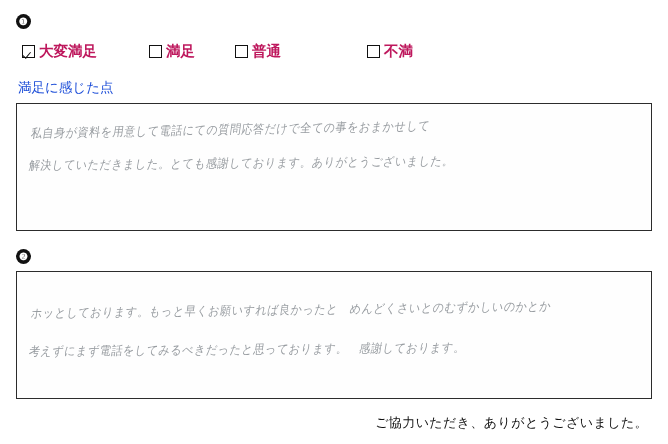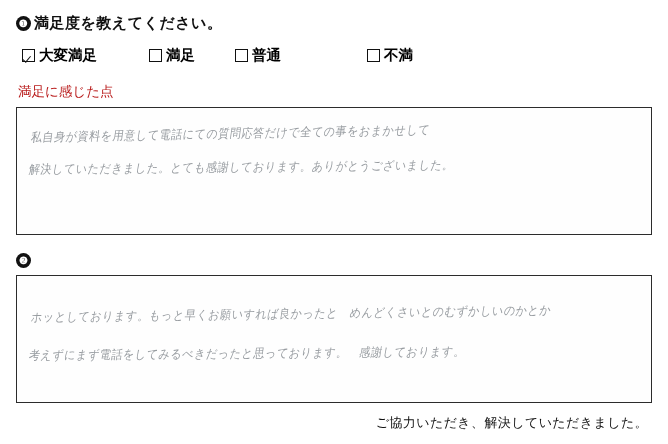--- a/index.html
+++ b/index.html
@@ -46,21 +46,21 @@
     font-weight: bold;
     flex: none;
   }
 
   .choices {
     display: flex;
     align-items: center;
     margin: 13px 0 0 6px;
     font-size: 14.5px;
     font-weight: bold;
-    color: #000000;
+    color: #be185d;
   }
   .choice {
     display: flex;
     align-items: center;
     white-space: nowrap;
   }
   .choice .box {
     display: inline-block;
     width: 11px;
     height: 11px;
@@ -81,21 +81,21 @@
     transform: rotate(40deg);
   }
   .sp-1 { width: 52px; }
   .sp-2 { width: 40px; }
   .sp-3 { width: 42px; }
   .sp-4 { width: 44px; }
 
   .sub-label {
     margin: 18px 0 6px 2px;
     font-size: 13.5px;
-    color: #b91c1c;
+    color: #1d4ed8;
   }
 
   .answer-box {
     border: 1.2px solid #2c2c2c;
     box-sizing: border-box;
     position: relative;
     background: #fefefe;
     overflow: hidden;
   }
   .box-1 { height: 128px; }
@@ -135,21 +135,20 @@
     letter-spacing: 0.4px;
   }
 </style>
 </head>
 <body>
 
 <div class="page">
 
   <div class="q-line">
     <span class="q-num">❶</span>
-    <span>満足度を教えてください。</span>
   </div>
 
   <div class="choices">
     <span class="choice checked">
       <span class="box"></span>
       <span>大変満足</span>
     </span>
     <span class="sp-1"></span>
     <span class="choice">
       <span class="box"></span>
@@ -177,14 +176,14 @@
 
   <div class="q2-line">
     <span class="q-num">❷</span>
   </div>
 
   <div class="answer-box box-2">
     <div class="hw b1">ホッとしております。もっと早くお願いすれば良かったと　めんどくさいとのむずかしいのかとか</div>
     <div class="hw b2">考えずにまず電話をしてみるべきだったと思っております。　感謝しております。</div>
   </div>
 
-  <div class="footer">ご協力いただき、解決していただきました。</div>
+  <div class="footer">ご協力いただき、ありがとうございました。</div>
 </div>
 
 </body></html>

